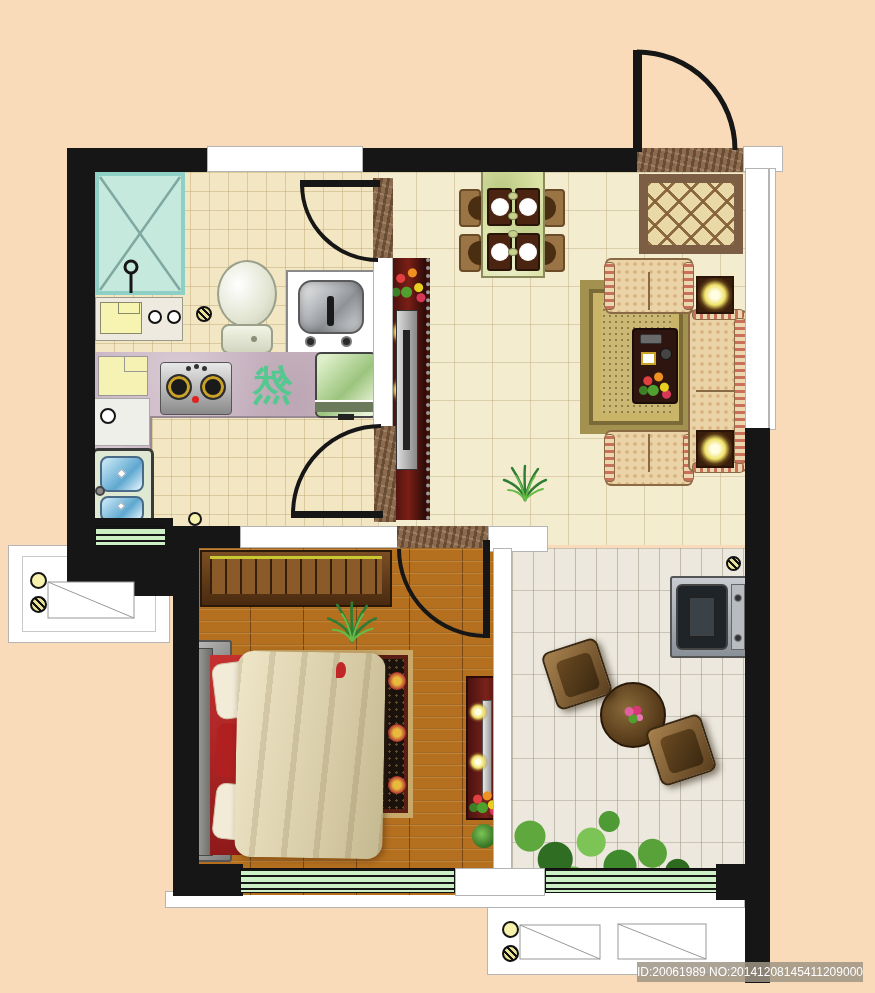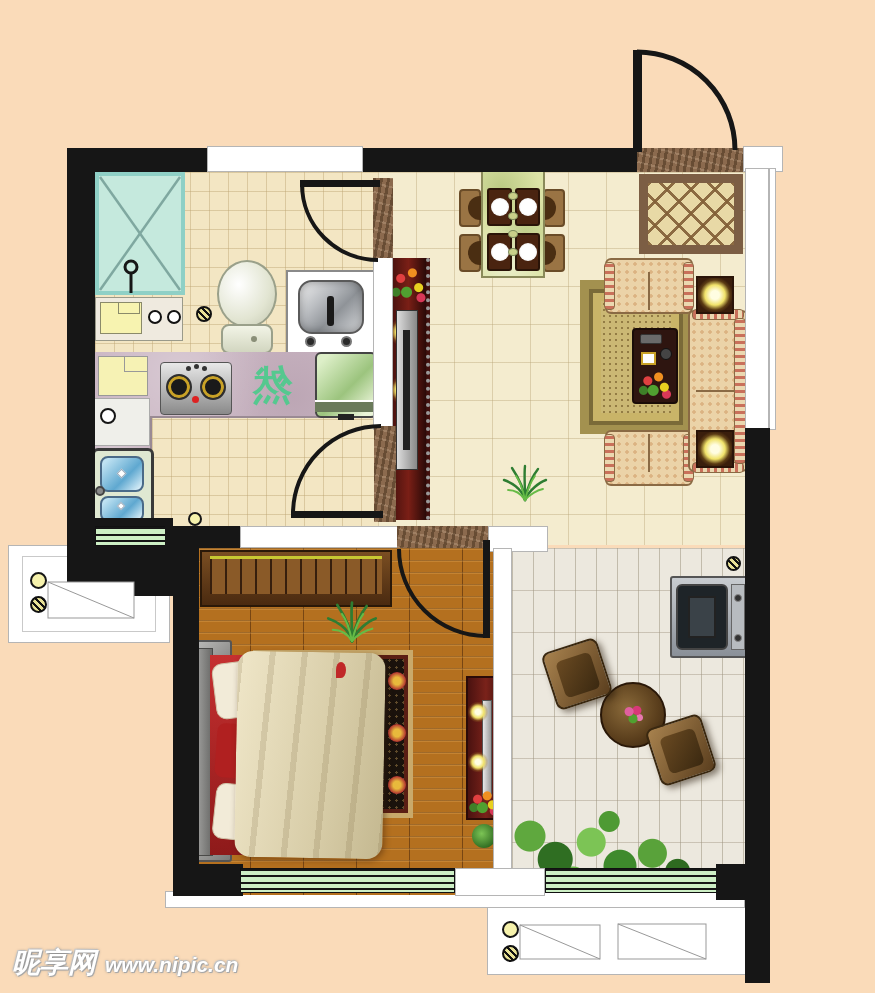--- a/index.html
+++ b/index.html
@@ -297,18 +297,15 @@
     <g stroke="#999" fill="#fff">
       <rect x="520" y="925" width="80" height="34"></rect>
         <line x1="520" y1="925" x2="600" y2="959"></line>
     </g>
     <g stroke="#999" fill="#fff">
       <rect x="618" y="924" width="88" height="35"></rect>
         <line x1="618" y1="924" x2="706" y2="959"></line>
     </g>
   </svg>
 
-  <div id="wm">
-    <span class="site">昵享网</span>
-    <span class="url">www.nipic.cn</span>
-  </div>
+  <div id="idbar">ID:20061989 NO:20141208145411209000</div>
 
 </div>
 
 </body></html>

